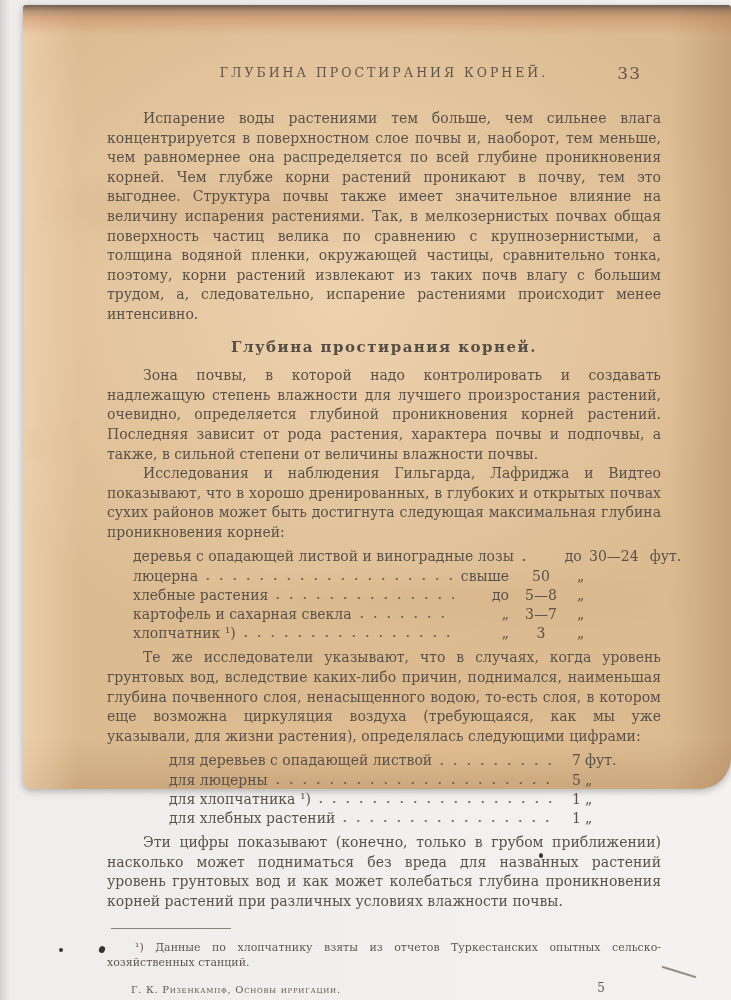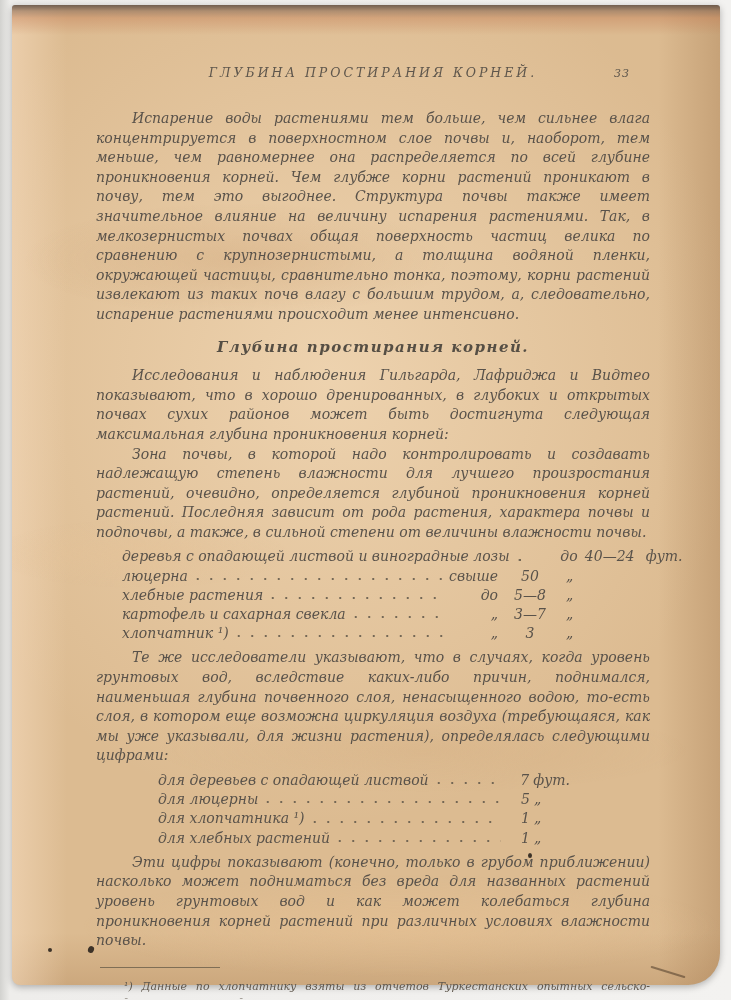--- a/index.html
+++ b/index.html
@@ -5,56 +5,55 @@
   html, body { margin:0; padding:0; }
   body {
     width:731px; height:1000px; position:relative; overflow:hidden;
     background:#ecebe8; font-family:"DejaVu Serif", serif;
   }
   .scan-surround {
     position:absolute; inset:0;
     background:linear-gradient(90deg,#d2d2cf 0px,#eeedeb 10px,#f3f2f0 100%);
   }
   .paper {
-    position:absolute; left:12px; top:5px; width:708px; height:980px;
+    position:absolute; left:23px; top:5px; width:708px; height:784px;
     border-radius:3px 3px 32px 8px;
     box-shadow:0 2px 7px rgba(0,0,0,0.28);
     background:
       linear-gradient(180deg, rgba(94,78,68,0.85) 0px, rgba(136,102,82,0.55) 6px, rgba(193,120,80,0.38) 13px, rgba(0,0,0,0) 30px),
       linear-gradient(90deg, rgba(247,221,192,0.55) 0px, rgba(0,0,0,0) 55px),
       linear-gradient(270deg, rgba(148,104,62,0.30) 0px, rgba(0,0,0,0) 62px),
       linear-gradient(0deg, rgba(162,118,74,0.28) 0px, rgba(0,0,0,0) 52px),
       radial-gradient(90% 70% at 45% 38%, rgba(243,218,184,0.75) 0%, rgba(0,0,0,0) 65%),
       #dcbb91;
-    font-style: italic;
   }
   .paper::before {
     content:""; position:absolute; inset:0; border-radius:inherit; pointer-events:none;
     background:
       radial-gradient(42% 8% at 32% 26%, rgba(208,168,124,0.45), rgba(0,0,0,0) 72%),
       radial-gradient(52% 6% at 58% 76%, rgba(212,174,129,0.40), rgba(0,0,0,0) 72%),
       radial-gradient(30% 5% at 18% 56%, rgba(228,194,152,0.55), rgba(0,0,0,0) 70%),
       radial-gradient(60% 7% at 55% 94%, rgba(231,193,147,0.55), rgba(0,0,0,0) 75%);
   }
   .content {
     position:absolute; left:84px; top:58px; width:554px;
     color:#59524a; font-size:14px; line-height:19.6px; text-align:justify;
   }
   .running-head-row { position:relative; height:22px; text-align:center; color:#5e564c; margin-bottom:2px; }
   .running-head { font-size:12.5px; letter-spacing:3px; }
-  .page-number { position:absolute; right:20px; top:1px; font-size:11px; letter-spacing:1px; }
+  .page-number { position:absolute; right:20px; top:1px; font-size:17px; letter-spacing:1px; }
   .para { margin:0; text-indent:36px; }
   .para.first { margin-top:24px; }
   .section-heading {
     margin:13px 0 9px; text-align:center; text-indent:0;
     font-size:15px; font-weight:bold; letter-spacing:1.5px; color:#554e44;
   }
   .list { margin:5px 0 5px 26px; }
   .list-1 { margin-right:46px; }
-  .list-2 { margin-left:62px; margin-right:80px; }
+  .list-2 { margin-left:62px; margin-right:40px; }
   .li-row { display:flex; align-items:center; line-height:19.2px; }
   .li-label { white-space:nowrap; }
   .li-leader {
     flex:1 1 auto; min-width:10px; align-self:flex-end; height:14px; margin:0 3px;
     background-image:radial-gradient(circle, rgba(97,88,74,0.85) 1.05px, rgba(0,0,0,0) 1.5px);
     background-size:13.5px 14px; background-repeat:repeat-x; background-position:0 100%;
   }
   .li-prefix { flex:0 0 52px; text-align:right; white-space:nowrap; }
   .li-value  { flex:0 0 64px; text-align:center; white-space:nowrap; }
   .li-unit   { flex:0 0 38px; padding-left:4px; white-space:nowrap; }
@@ -87,29 +86,29 @@
 
     <div class="running-head-row">
       <span class="running-head">ГЛУБИНА ПРОСТИРАНИЯ КОРНЕЙ.</span>
       <span class="page-number">33</span>
     </div>
 
     <p class="para first">Испарение воды растениями тем больше, чем сильнее влага концентрируется в поверхностном слое почвы и, наоборот, тем меньше, чем равномернее она распределяется по всей глубине проникновения корней. Чем глубже корни растений проникают в почву, тем это выгоднее. Структура почвы также имеет значительное влияние на величину испарения растениями. Так, в мелкозернистых почвах общая поверхность частиц велика по сравнению с крупнозернистыми, а толщина водяной пленки, окружающей частицы, сравнительно тонка, поэтому, корни растений извлекают из таких почв влагу с большим трудом, а, следовательно, испарение растениями происходит менее интенсивно.</p>
 
     <h2 class="section-heading">Глубина простирания корней.</h2>
 
+    <p class="para">Зона почвы, в которой надо контролировать и создавать надлежащую степень влажности для лучшего произростания растений, очевидно, определяется глубиной проникновения корней растений. Последняя зависит от рода растения, характера почвы и подпочвы, а также, в сильной степени от величины влажности почвы.</p>
     <p class="para">Исследования и наблюдения Гильгарда, Лафриджа и Видтео показывают, что в хорошо дренированных, в глубоких и открытых почвах сухих районов может быть достигнута следующая максимальная глубина проникновения корней:</p>
-    <p class="para">Зона почвы, в которой надо контролировать и создавать надлежащую степень влажности для лучшего произростания растений, очевидно, определяется глубиной проникновения корней растений. Последняя зависит от рода растения, характера почвы и подпочвы, а также, в сильной степени от величины влажности почвы.</p>
 
     <div class="list list-1">
       <div class="li-row">
         <span class="li-label">деревья с опадающей листвой и виноградные лозы</span>
         <span class="li-leader"></span>
         <span class="li-prefix">до</span>
-        <span class="li-value">40—24</span>
+        <span class="li-value">30—24</span>
         <span class="li-unit">фут.</span>
       </div>
       <div class="li-row">
         <span class="li-label">люцерна</span>
         <span class="li-leader"></span>
         <span class="li-prefix">свыше</span>
         <span class="li-value">50</span>
         <span class="li-unit">„</span>
       </div>
       <div class="li-row">

